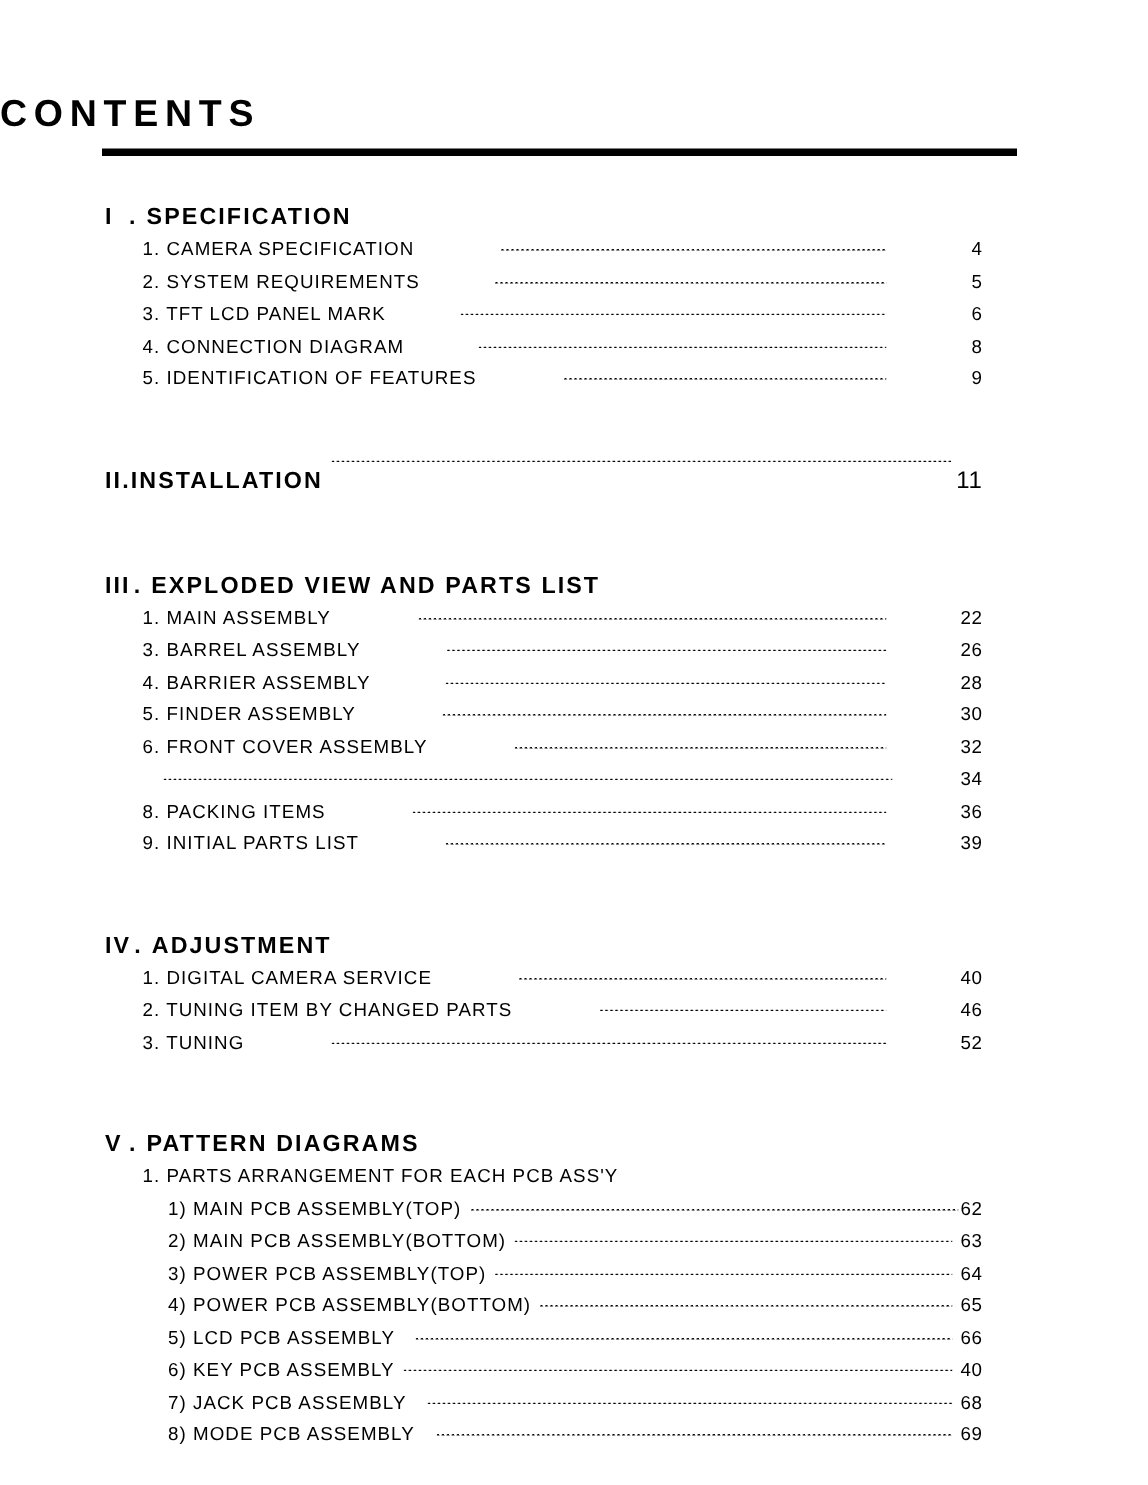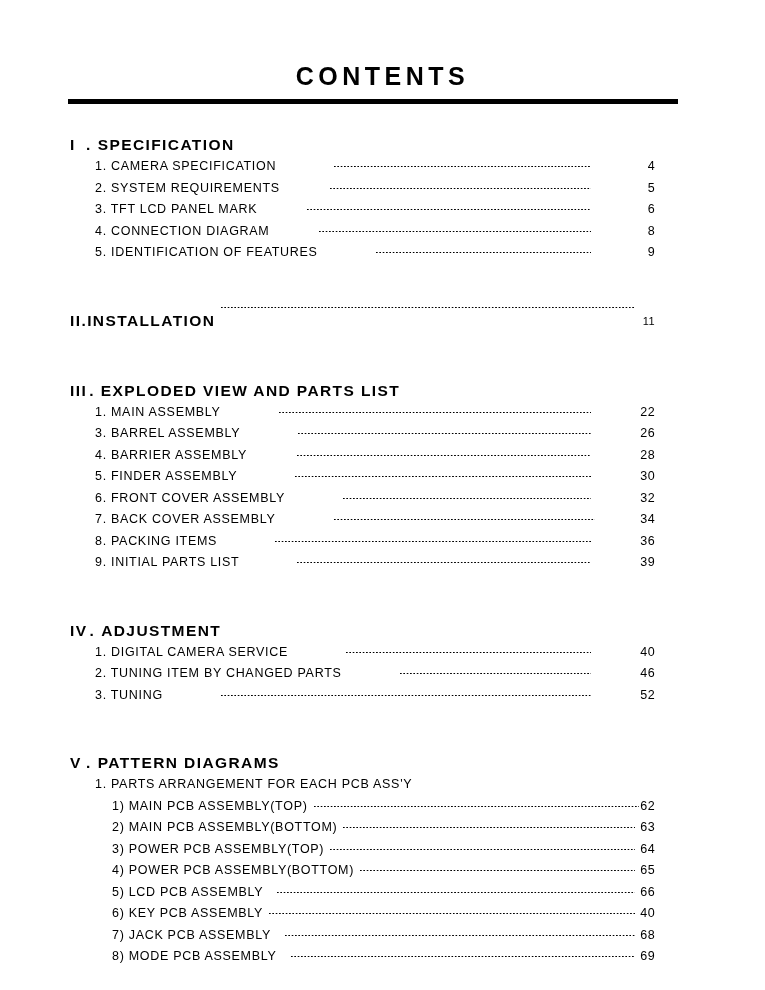--- a/index.html
+++ b/index.html
@@ -22,21 +22,21 @@
     width: 765px;
     height: 990px;
   }
 
   
   .doc-title {
     position: absolute;
     top: 62px;
     left: 0;
     width: 765px;
-    text-align: center;
+    text-align: left;
     font-size: 25px;
     font-weight: bold;
     letter-spacing: 4.5px;
     font-family: "Liberation Sans", sans-serif;
   }
 
   .title-rule {
     position: absolute;
     top: 99px;
     left: 68px;
@@ -133,21 +133,21 @@
 
   .pageno {
     flex: 0 0 auto;
     font-size: 12.5px;
     letter-spacing: 0.4px;
     text-align: right;
     min-width: 16px;
     font-family: "Liberation Sans", sans-serif;
   }
   .sec-head-row .pageno {
-    font-size: 11px;
+    font-size: 16px;
     font-weight: normal;
   }
 
   
   .entry.plain .label { flex: 1 1 auto; }
   .gap-md { height: 46px; }
   .gap-lg { height: 48px; }
 </style>
 </head>
 <body>
@@ -227,21 +227,20 @@
         <span class="label">5. FINDER ASSEMBLY</span>
         <span class="leader gap-wide"></span>
         <span class="pageno">30</span>
       </div>
       <div class="entry lvl2">
         <span class="label">6. FRONT COVER ASSEMBLY</span>
         <span class="leader gap-wide"></span>
         <span class="pageno">32</span>
       </div>
       <div class="entry lvl2">
-        <span class="label">7. BACK COVER ASSEMBLY</span>
         <span class="leader tight gap-wide"></span>
         <span class="pageno">34</span>
       </div>
       <div class="entry lvl2">
         <span class="label">8. PACKING ITEMS</span>
         <span class="leader gap-wide"></span>
         <span class="pageno">36</span>
       </div>
       <div class="entry lvl2">
         <span class="label">9. INITIAL PARTS LIST</span>

